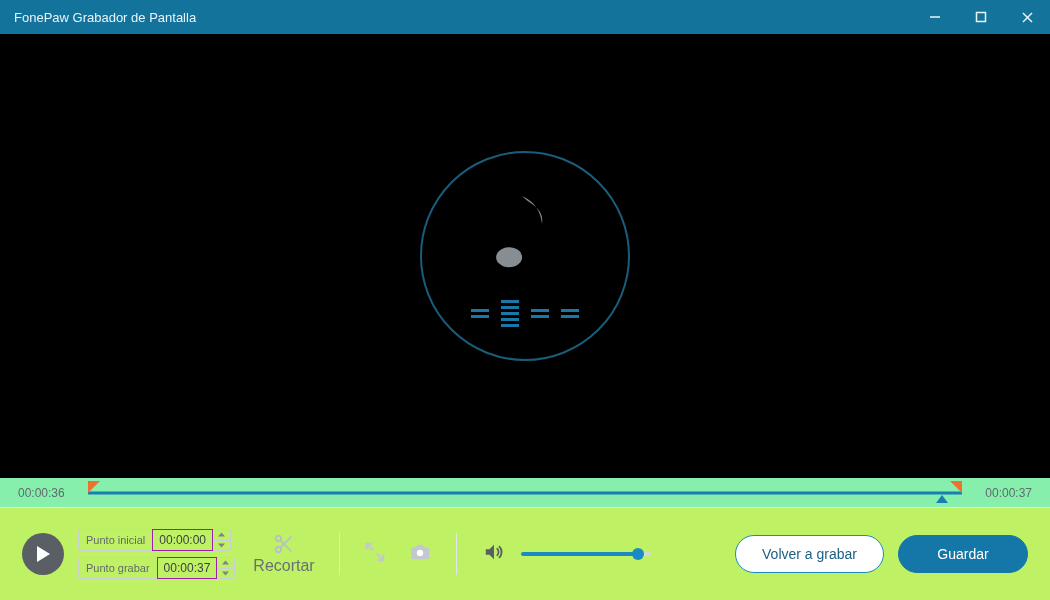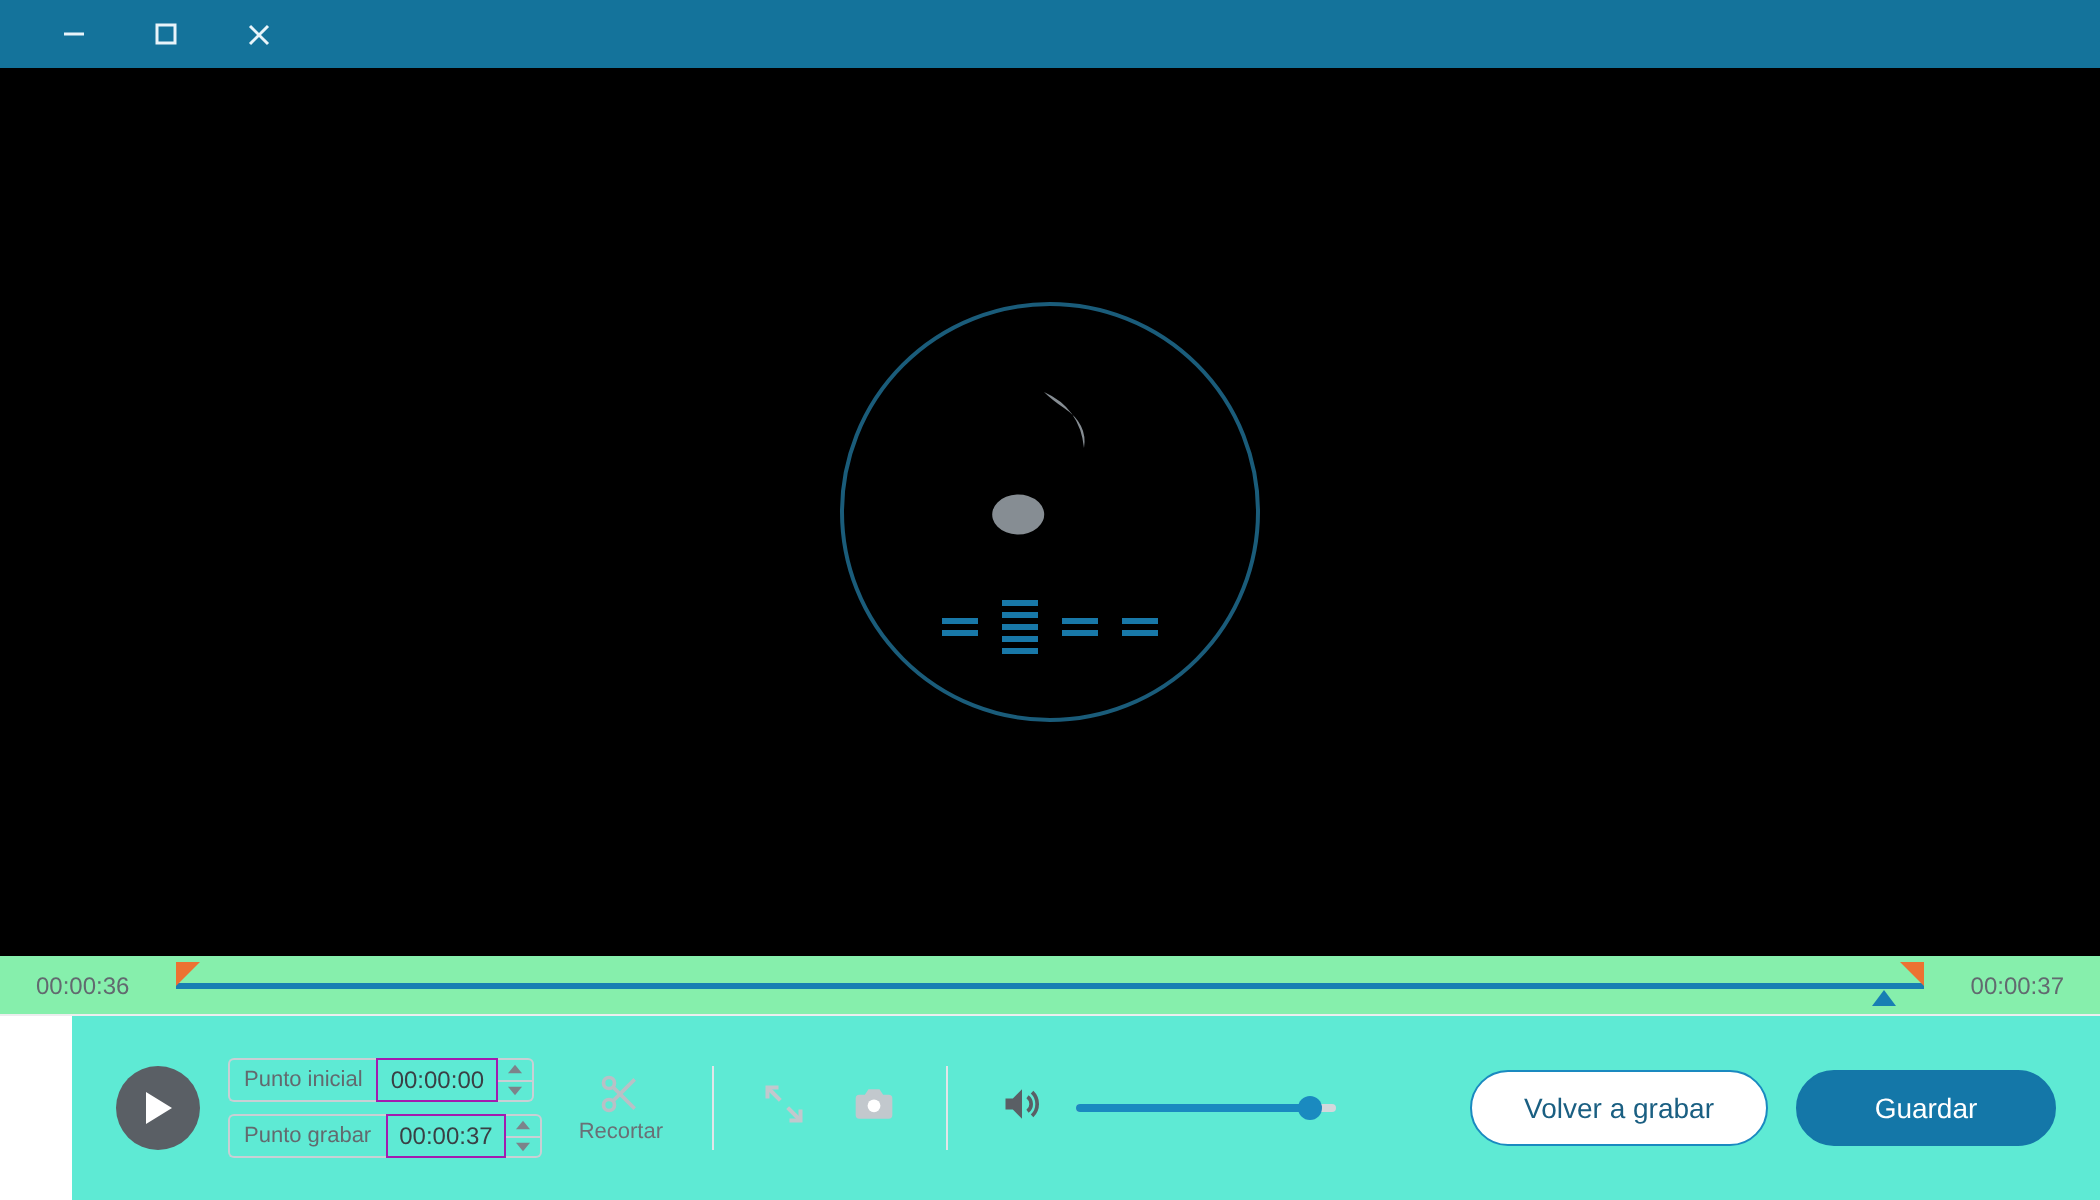--- a/index.html
+++ b/index.html
@@ -46,22 +46,22 @@
   .marker.left { left:0; border-left:0; border-right:12px solid transparent; border-top:12px solid #ed7232; }
   .marker.right { right:0; border-right:0; border-left:12px solid transparent; border-top:12px solid #ed7232; }
   .playhead {
     position:absolute; right:14px; bottom:-1px; width:0; height:0;
     border-left:6px solid transparent; border-right:6px solid transparent;
     border-bottom:8px solid #187fb3;
   }
 
   
   .controls {
-    height: 92px; background:#5eead4; display:flex; align-items:center;
-    padding: 0 22px; gap: 14px; margin-left: 36px;
+    height: 92px; background:#bef264; display:flex; align-items:center;
+    padding: 0 22px; gap: 14px;
   }
   .play-btn {
     width: 42px; height: 42px; border-radius: 50%; background:#5a5f65;
     display:flex; align-items:center; justify-content:center; cursor:pointer;
   }
   .play-btn svg { fill:#fff; }
 
   .trim-box { display:flex; flex-direction:column; gap:6px; }
   .trim-row { display:flex; align-items:stretch; }
   .trim-label {
@@ -78,21 +78,21 @@
   .spinner {
     border:1px solid #c9cfd4; border-left:none; width:18px;
     display:flex; flex-direction:column; border-radius: 0 3px 3px 0; height:22px;
   }
   .spin { flex:1; display:flex; align-items:center; justify-content:center; cursor:pointer;}
   .spin:first-child { border-bottom:1px solid #c9cfd4;}
   .spin svg { width:7px; height:5px; fill:#7c838a; }
 
   .cut-block { display:flex; flex-direction:column; align-items:center; gap:2px; margin-left:4px;}
   .cut-icon { width:24px; color:#b9c0c6; }
-  .cut-label { font-size:11px; color:#6a7076;}
+  .cut-label { font-size:16px; color:#6a7076;}
 
   .divider { width:1px; height:42px; background:#e2e5e8; margin: 0 10px;}
 
   .tool-icons { display:flex; gap:22px; align-items:center; }
   .tool-icons .ti { color:#c2c8cd; cursor:pointer; }
 
   .vol-group { display:flex; align-items:center; gap:14px; }
   .vol-icon { color:#5a5f65; }
   .vol-track { width:130px; height:4px; background:#d3d8dc; position:relative; border-radius:2px;}
   .vol-fill { position:absolute; left:0; top:0; bottom:0; width:90%; background:#1a8ac0; border-radius:2px;}
@@ -105,20 +105,21 @@
     font-size:14px; display:flex; align-items:center; justify-content:center;
     cursor:pointer; white-space:nowrap;
   }
   .btn-outline { border:1.5px solid #1a8ac0; color:#1a5f82; background:#fff; }
   .btn-solid { background:#1477a8; color:#fff; border:1.5px solid #1477a8; min-width:130px;}
 </style>
 </head>
 <body>
 
 <div class="titlebar">
+  <span>FonePaw Grabador de Pantalla</span>
   <div class="win-controls">
     <div class="win-btn">
       <svg width="12" height="12">
           <line x1="1" y1="6" x2="11" y2="6"></line>
         </svg>
     </div>
     <div class="win-btn">
       <svg width="12" height="12">
           <rect x="1.5" y="1.5" width="9" height="9"></rect>
         </svg>

